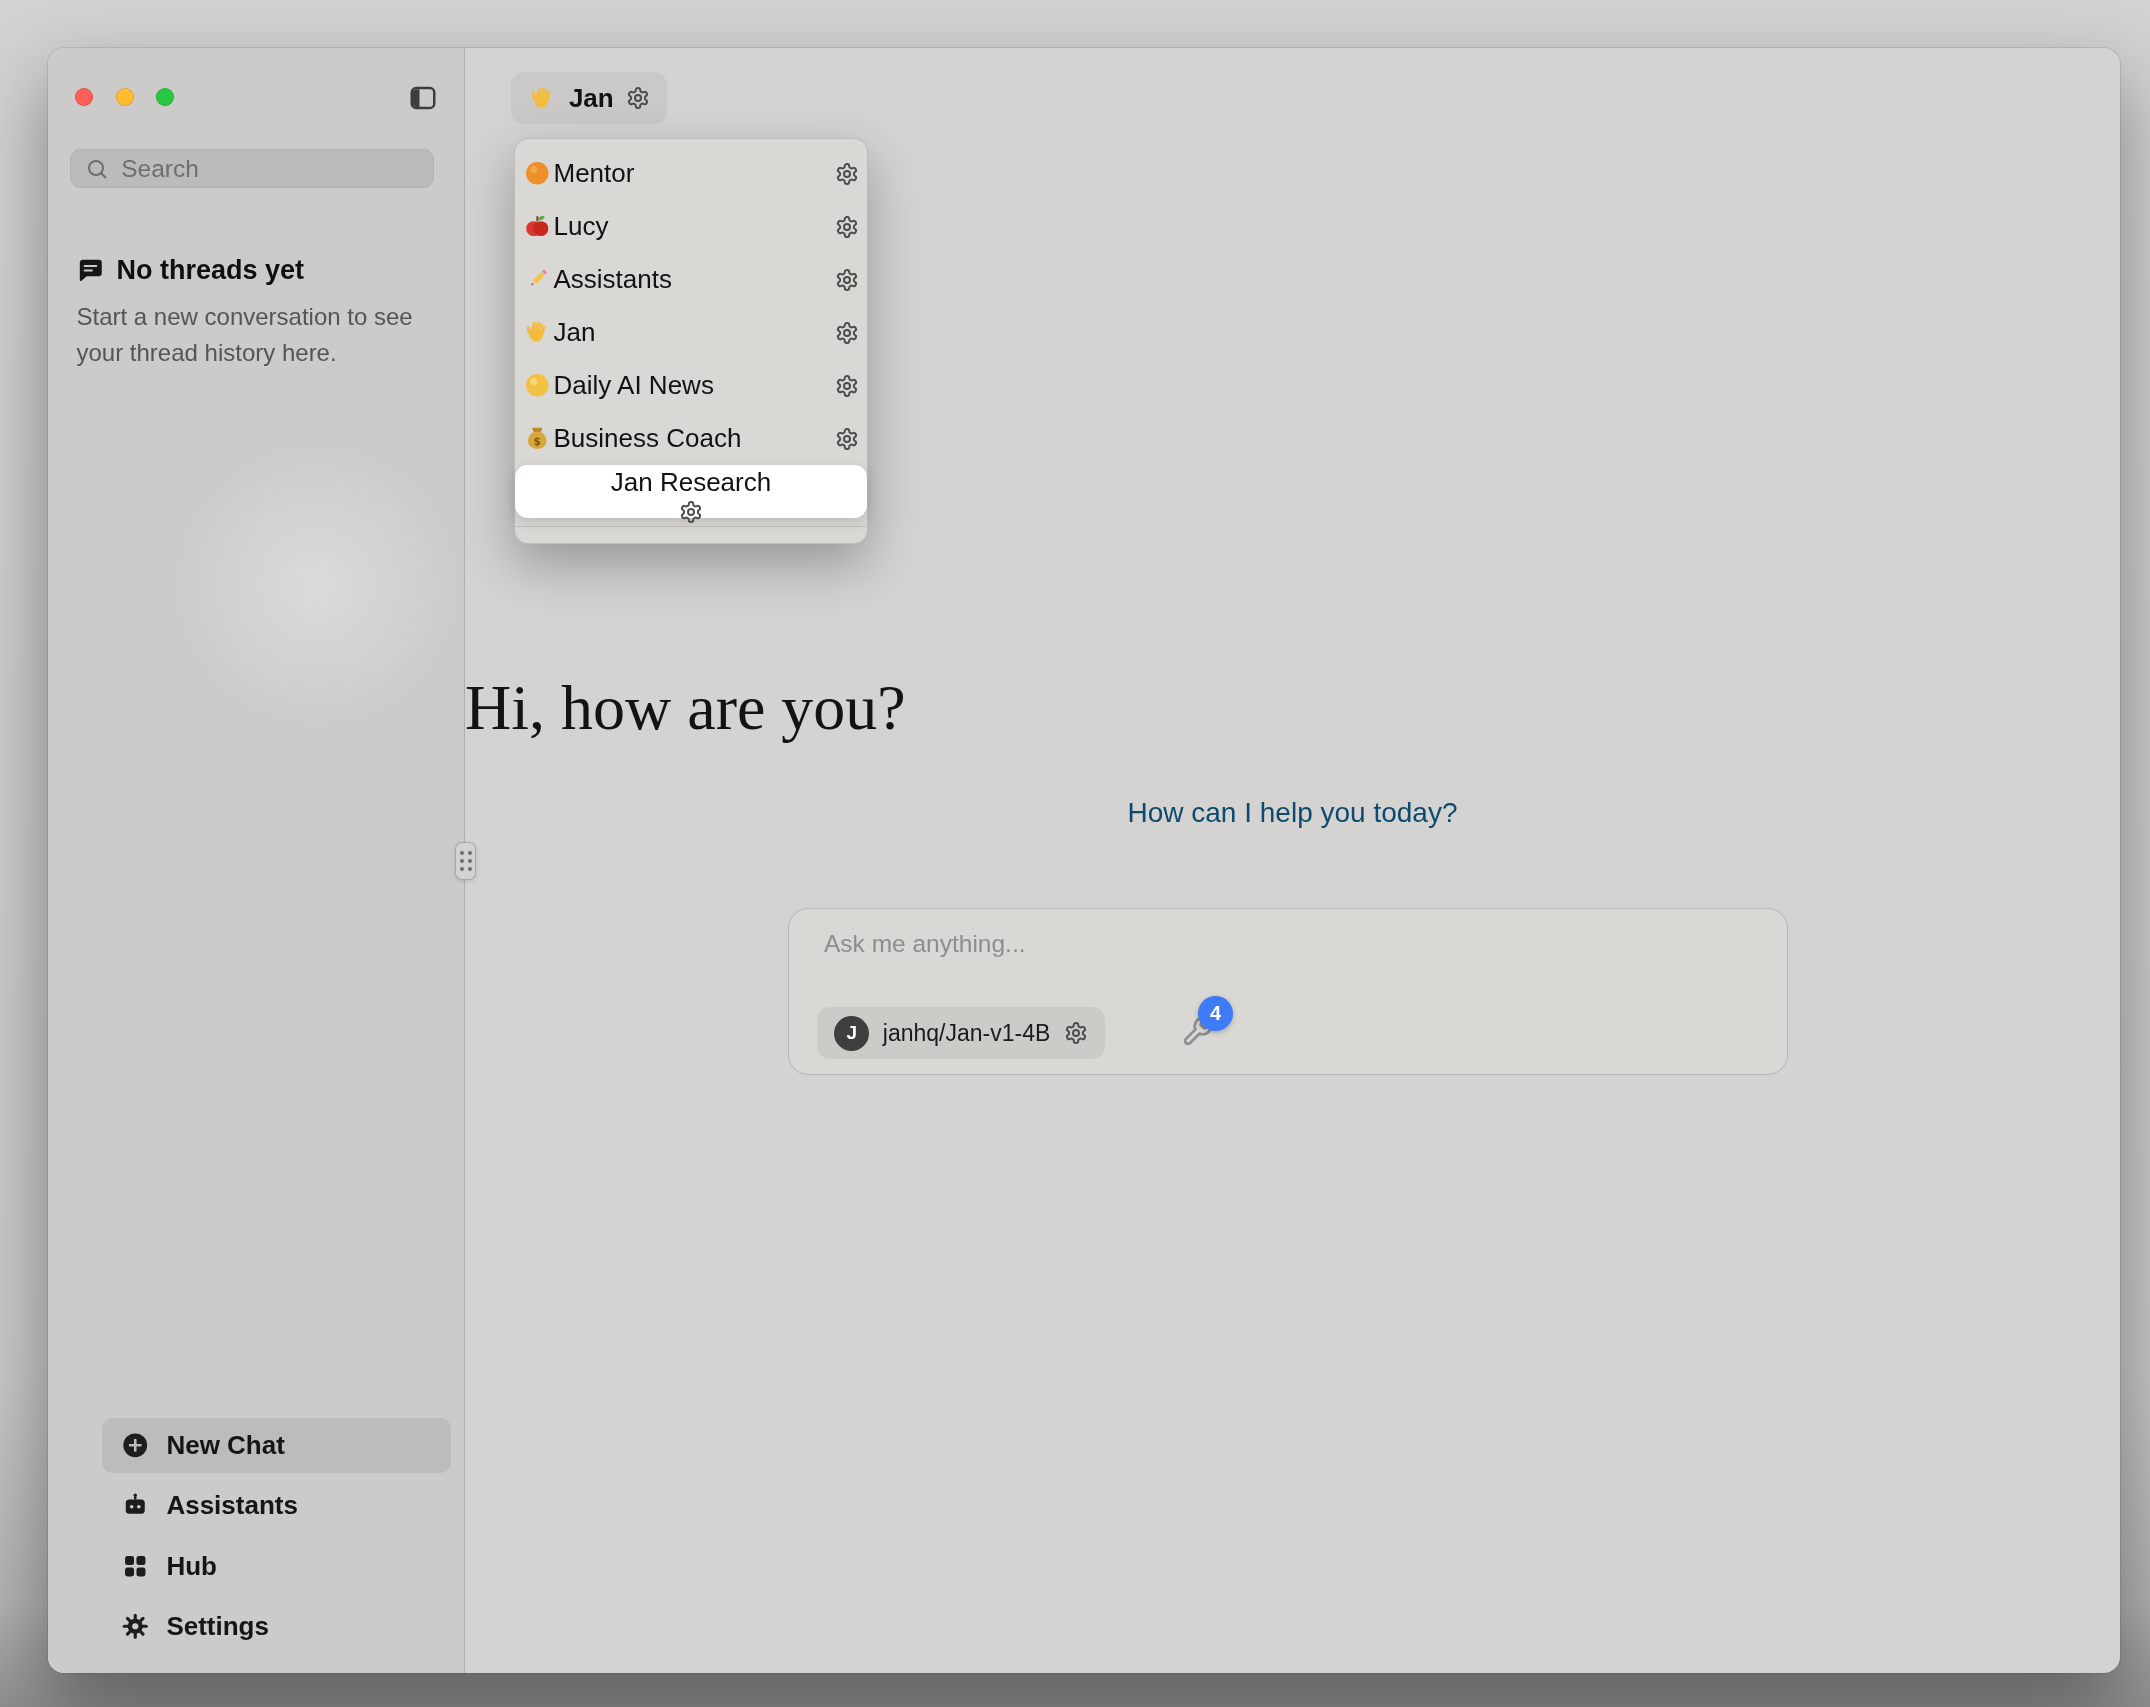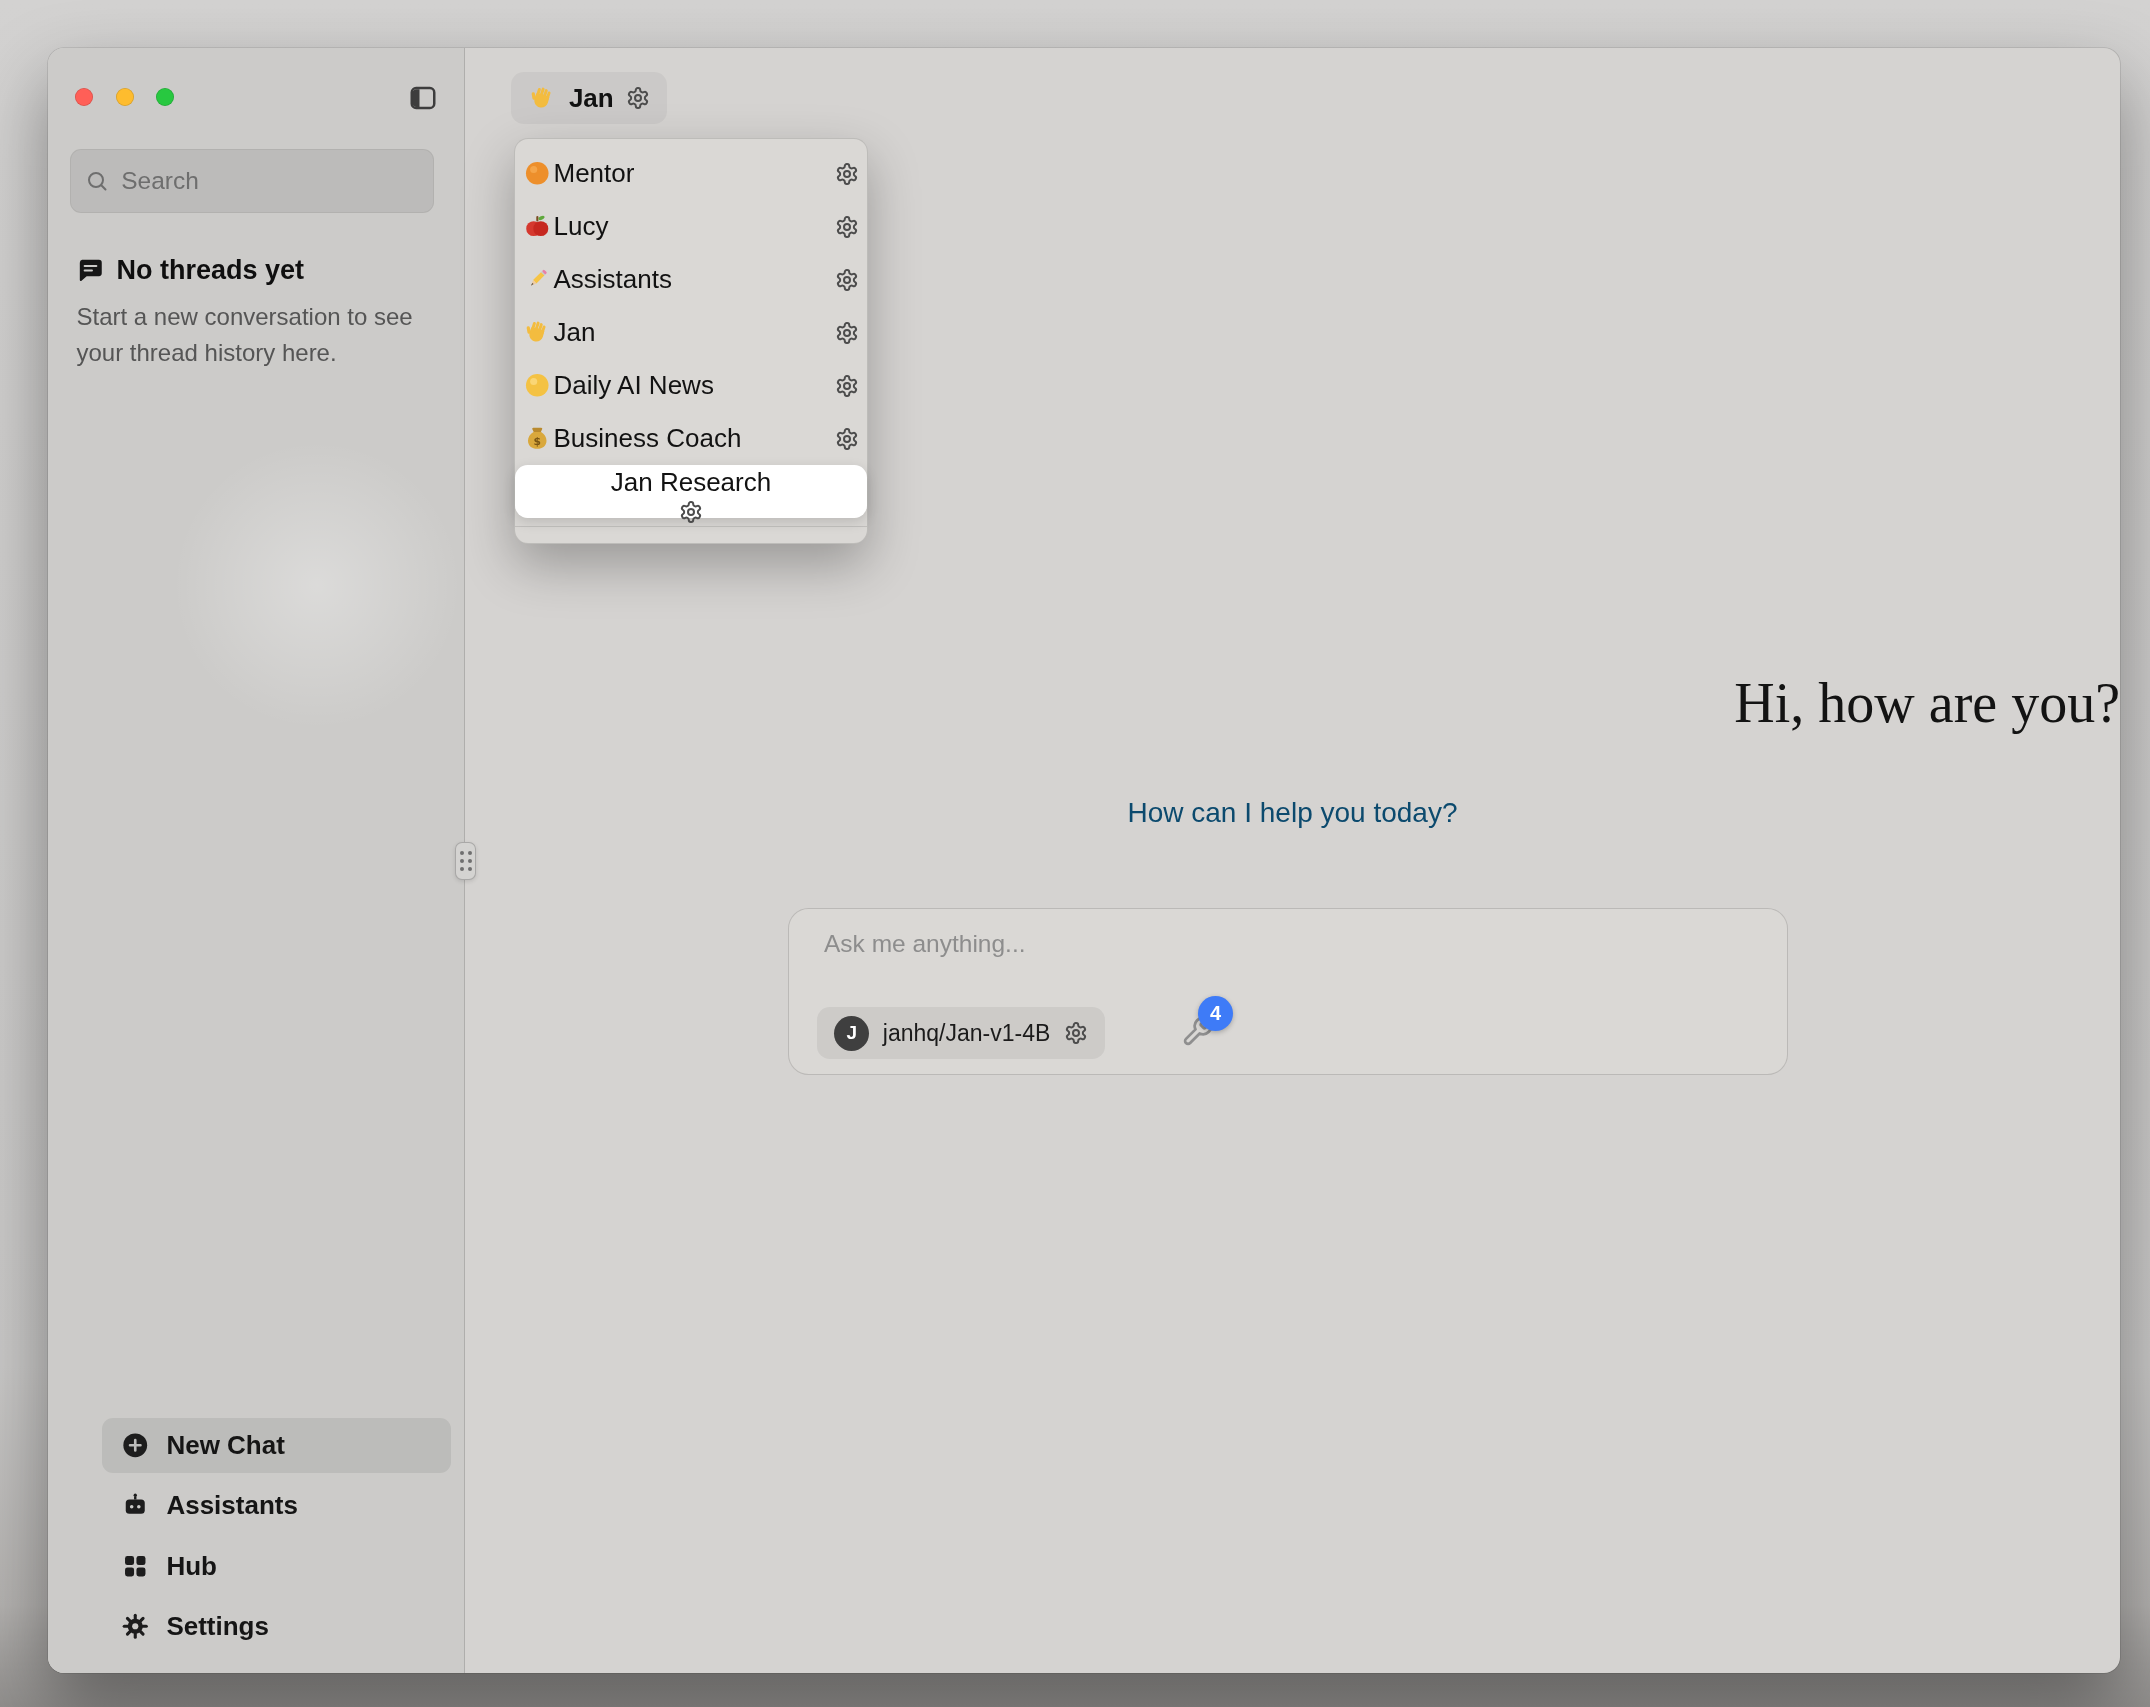--- a/index.html
+++ b/index.html
@@ -22,21 +22,21 @@
   .sidebar .blob {
     position:absolute; left:119px; top:387px; width:300px; height:300px; border-radius:50%;
     background: radial-gradient(circle, rgba(255,255,255,.30), rgba(255,255,255,0) 68%);
   }
   .tl { position:absolute; top:40px; width:18px; height:18px; border-radius:50%; box-shadow: inset 0 0 0 0.8px rgba(0,0,0,.15); }
   .tl.red    { left:27px;  background:#ff5f57; }
   .tl.yellow { left:68px;  background:#febc2e; }
   .tl.green  { left:108px; background:#28c840; }
   .panel-toggle { position:absolute; left:357px; top:32px; width:35px; height:35px; display:grid; place-items:center; color:#3d3d3d; cursor:pointer; background:none; border:none; }
   .search {
-    position:absolute; left:22px; top:101px; width:364px; height:64px; border-radius:11px;
+    position:absolute; left:22px; top:101px; width:364px; height:39px; border-radius:11px;
     background:rgba(0,0,0,.075); border:0.8px solid rgba(0,0,0,.06);
     display:flex; align-items:center; gap:12px; padding:0 14.2px; color:#6e6e6e;
   }
   .search input { flex:1; min-width:0; border:none; background:transparent; outline:none; font-size:24.5px; color:#333; font-family:inherit; }
   .search input::placeholder { color:#6e6e6e; }
   .empty { position:absolute; left:28.5px; top:207px; width:360px; }
   .empty .row { display:flex; align-items:center; gap:13px; color:#121212; }
   .empty .title { font-size:27px; font-weight:700; color:#0f0f0f; }
   .empty .desc { margin-top:13.4px; font-size:24px; line-height:1.5; color:#555; }
   .nav { position:absolute; left:9.5px; right:12.6px; bottom:19px; display:flex; flex-direction:column; gap:5.5px; }
@@ -71,22 +71,22 @@
   .menu-item {
     height:53px; display:flex; align-items:center; gap:2px; padding:0 8px;
     font-size:26px; font-weight:500; color:#121212; cursor:pointer;
   }
   .menu-item .label { flex:1; }
   .menu-item.selected { background:#ffffff; border-radius:12.6px; box-shadow:0 4px 12.6px rgba(0,0,0,.14);flex-direction:column; }
   .menu-sep { height:0.8px; background:rgba(0,0,0,.11); margin:8px 0; }
   .menu-create { color:#161616; }
   
   .greet-title {
-    position:absolute; left:417px; right:0; top:623px; text-align:right;
-    font-family:"Liberation Serif", serif; font-size:56px; font-weight:500; color:#131313;
+    position:absolute; left:417px; right:0; top:623px; text-align:left;
+    font-family:"Liberation Serif", serif; font-size:64px; font-weight:500; color:#131313;
   }
   .greet-sub { position:absolute; left:417px; right:0; top:749px; text-align:center; font-size:28px; color:#0c4a6e; }
   
   .composer {
     position:absolute; left:740px; top:860px; width:1000px; height:167px;
     border-radius:20.6px; background:#dad8d5; border:1.6px solid rgba(0,0,0,.14);
   }
   .composer textarea {
     position:absolute; left:35px; top:20.6px; right:35px; height:66px;
     background:transparent; border:none; outline:none; resize:none;

